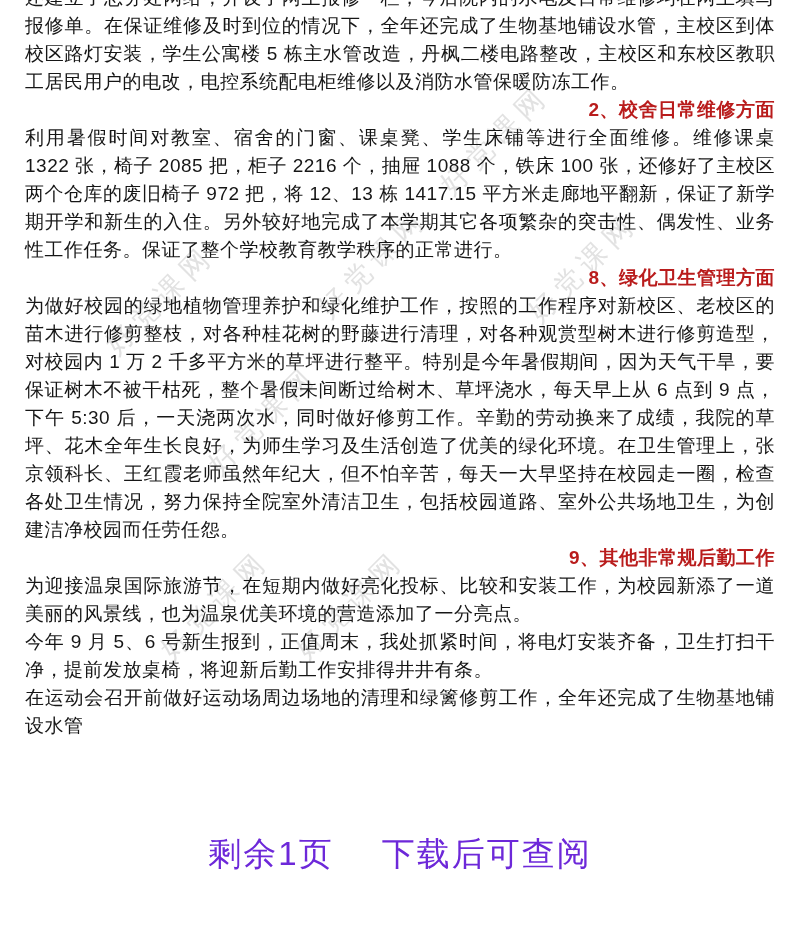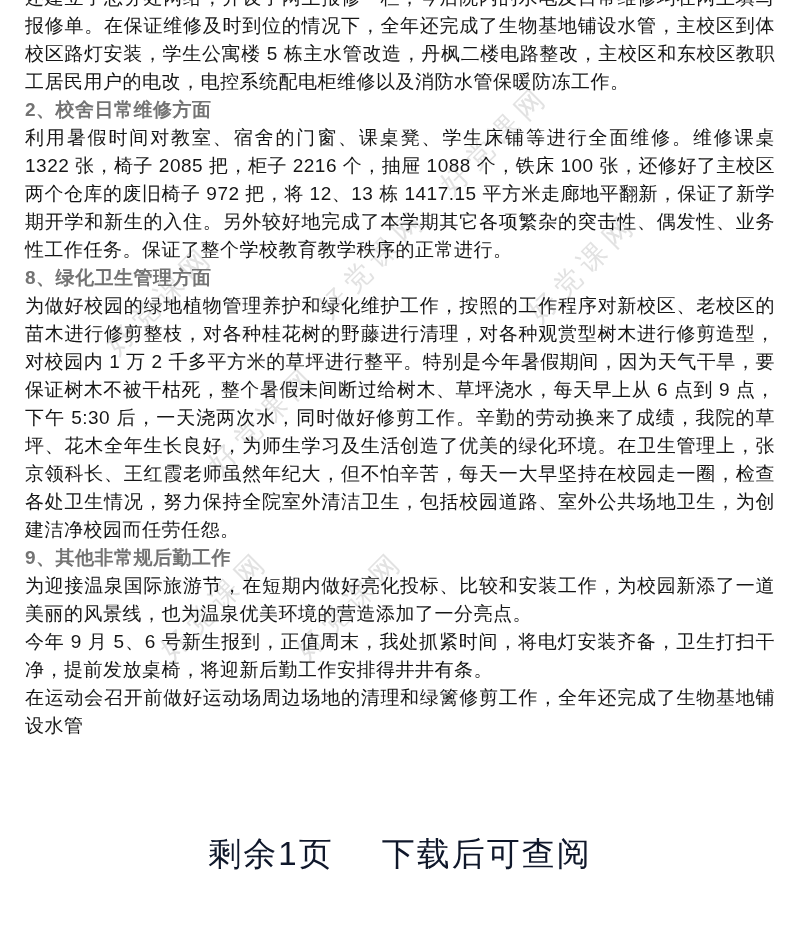--- a/index.html
+++ b/index.html
@@ -52,33 +52,33 @@
     margin: 0;
     font-size: 19px;
     line-height: 28px;
     color: #161616;
     text-align: justify;
     text-justify: inter-ideograph;
     letter-spacing: 0.5px;
   }
   .content p.heading {
     font-weight: bold;
-    color: #737373;
-    text-align: left;
+    color: #b91c1c;
+    text-align: right;
   }
   
   .footer {
     position: absolute;
     left: 0;
     right: 0;
     top: 832px;
     z-index: 1;
     text-align: center;
     font-size: 33px;
-    color: #0f172a;
+    color: #6d28d9;
     letter-spacing: 2px;
   }
   .footer .hint {
     margin-left: 48px;
   }
 </style>
 </head>
 <body>
 
 <div class="page">

